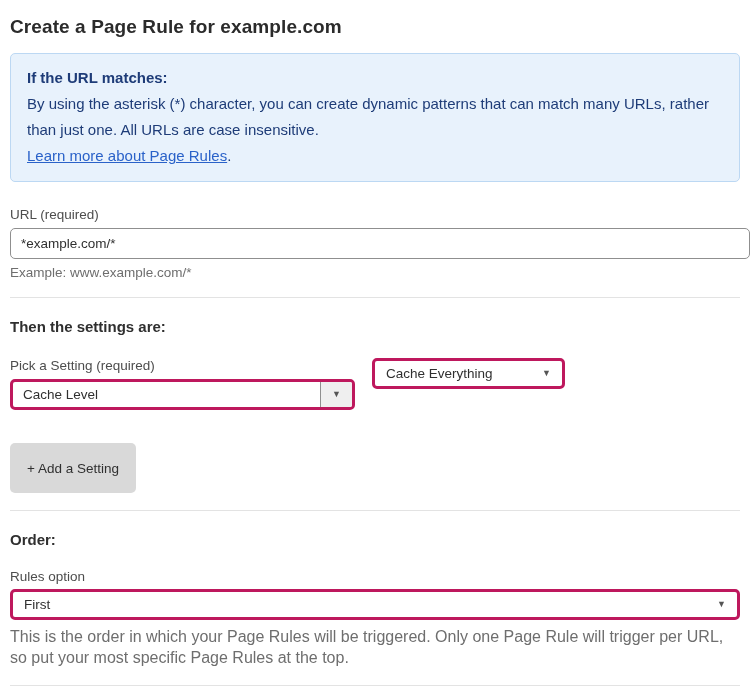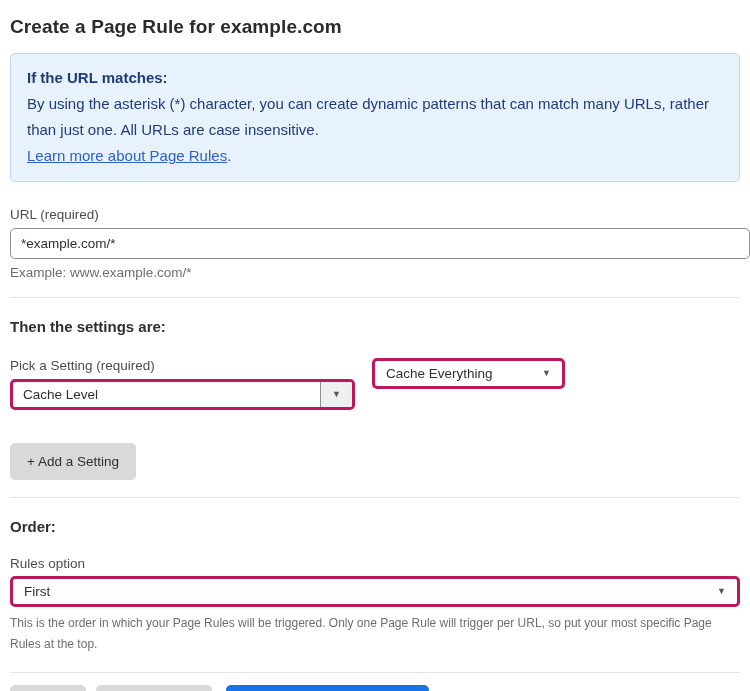--- a/index.html
+++ b/index.html
@@ -112,31 +112,31 @@
     color: #555;
     line-height: 1;
   }
 
   .btn {
     border: none;
     border-radius: 5px;
     font-family: "Liberation Sans", sans-serif;
     font-size: 13.5px;
     cursor: pointer;
-    height: 37px;
+    height: 50px;
     padding: 7px 17px;
   }
   .btn-gray { background: #d9d9d9; color: #303030; }
   .btn-blue { background: #1672e6; color: #ffffff; }
 
   .add-setting-wrap { margin-top: 33px; }
 
   .order-label { margin-top: 21px; }
   .order-helper {
-    font-size: 12px;
+    font-size: 16px;
     color: #6e6e6e;
     line-height: 21px;
     max-width: 720px;
   }
 
   .actions {
     margin-top: 12px;
     display: flex;
     gap: 10px;
     align-items: center;

